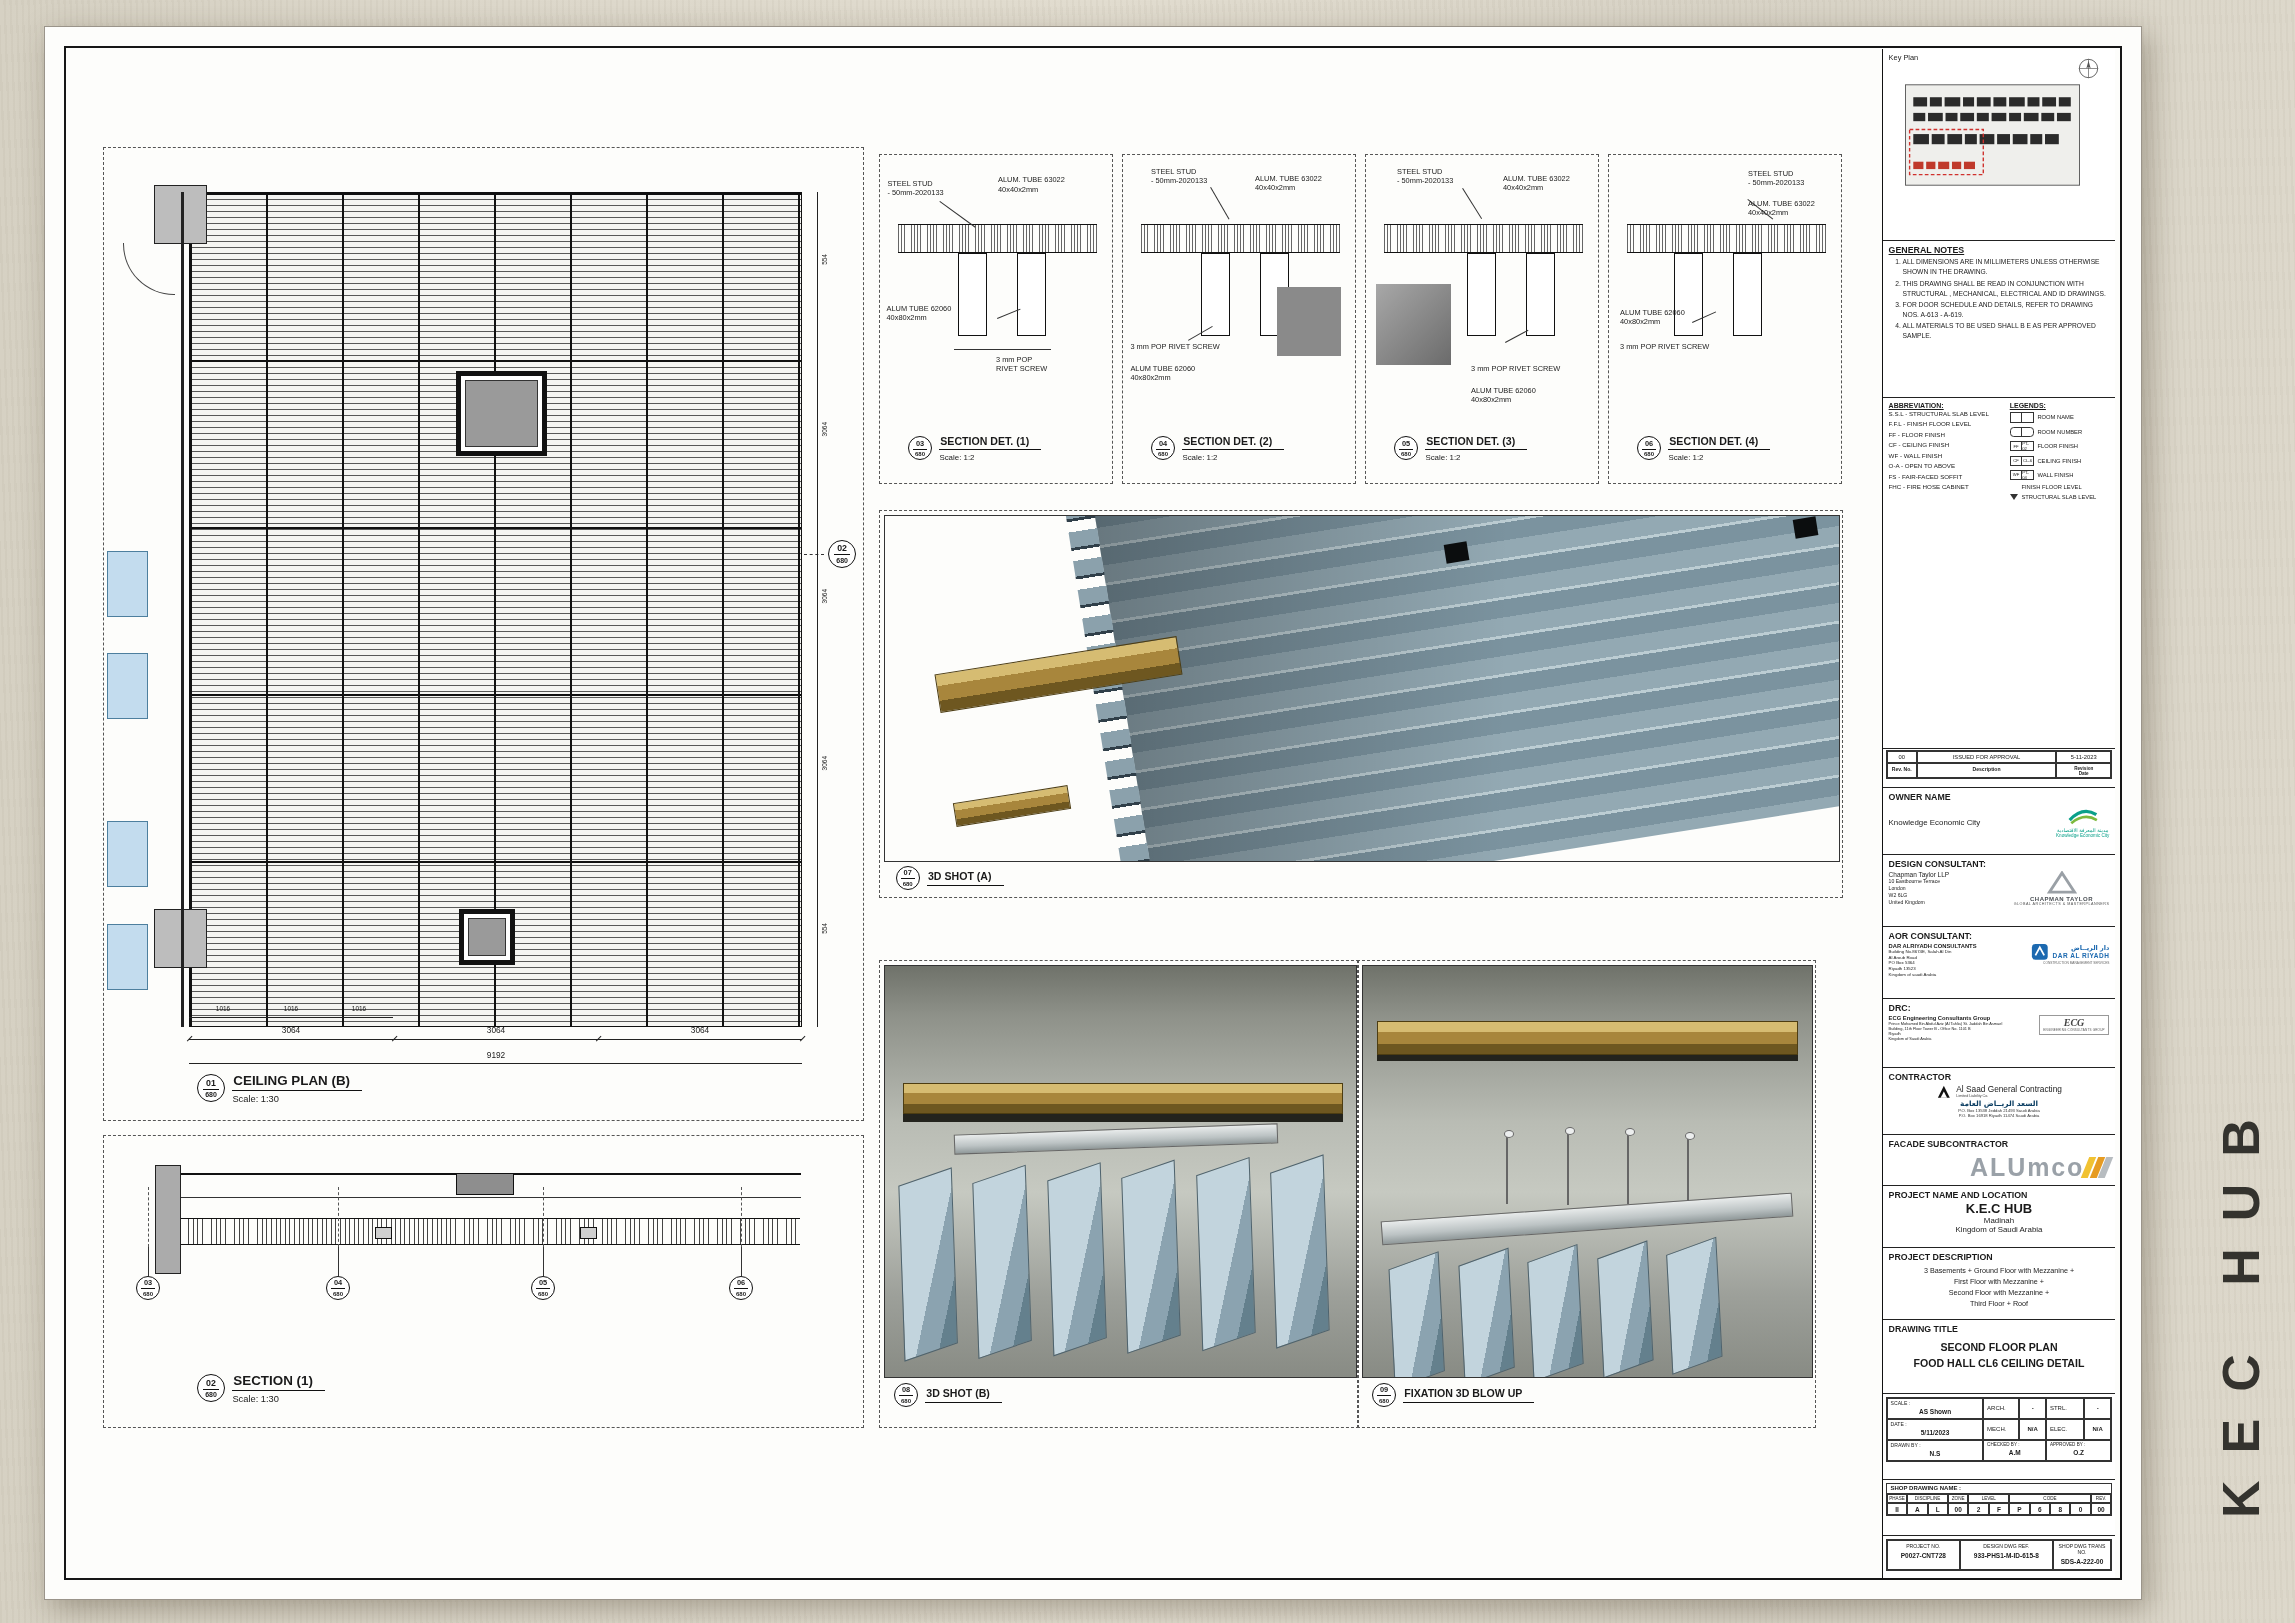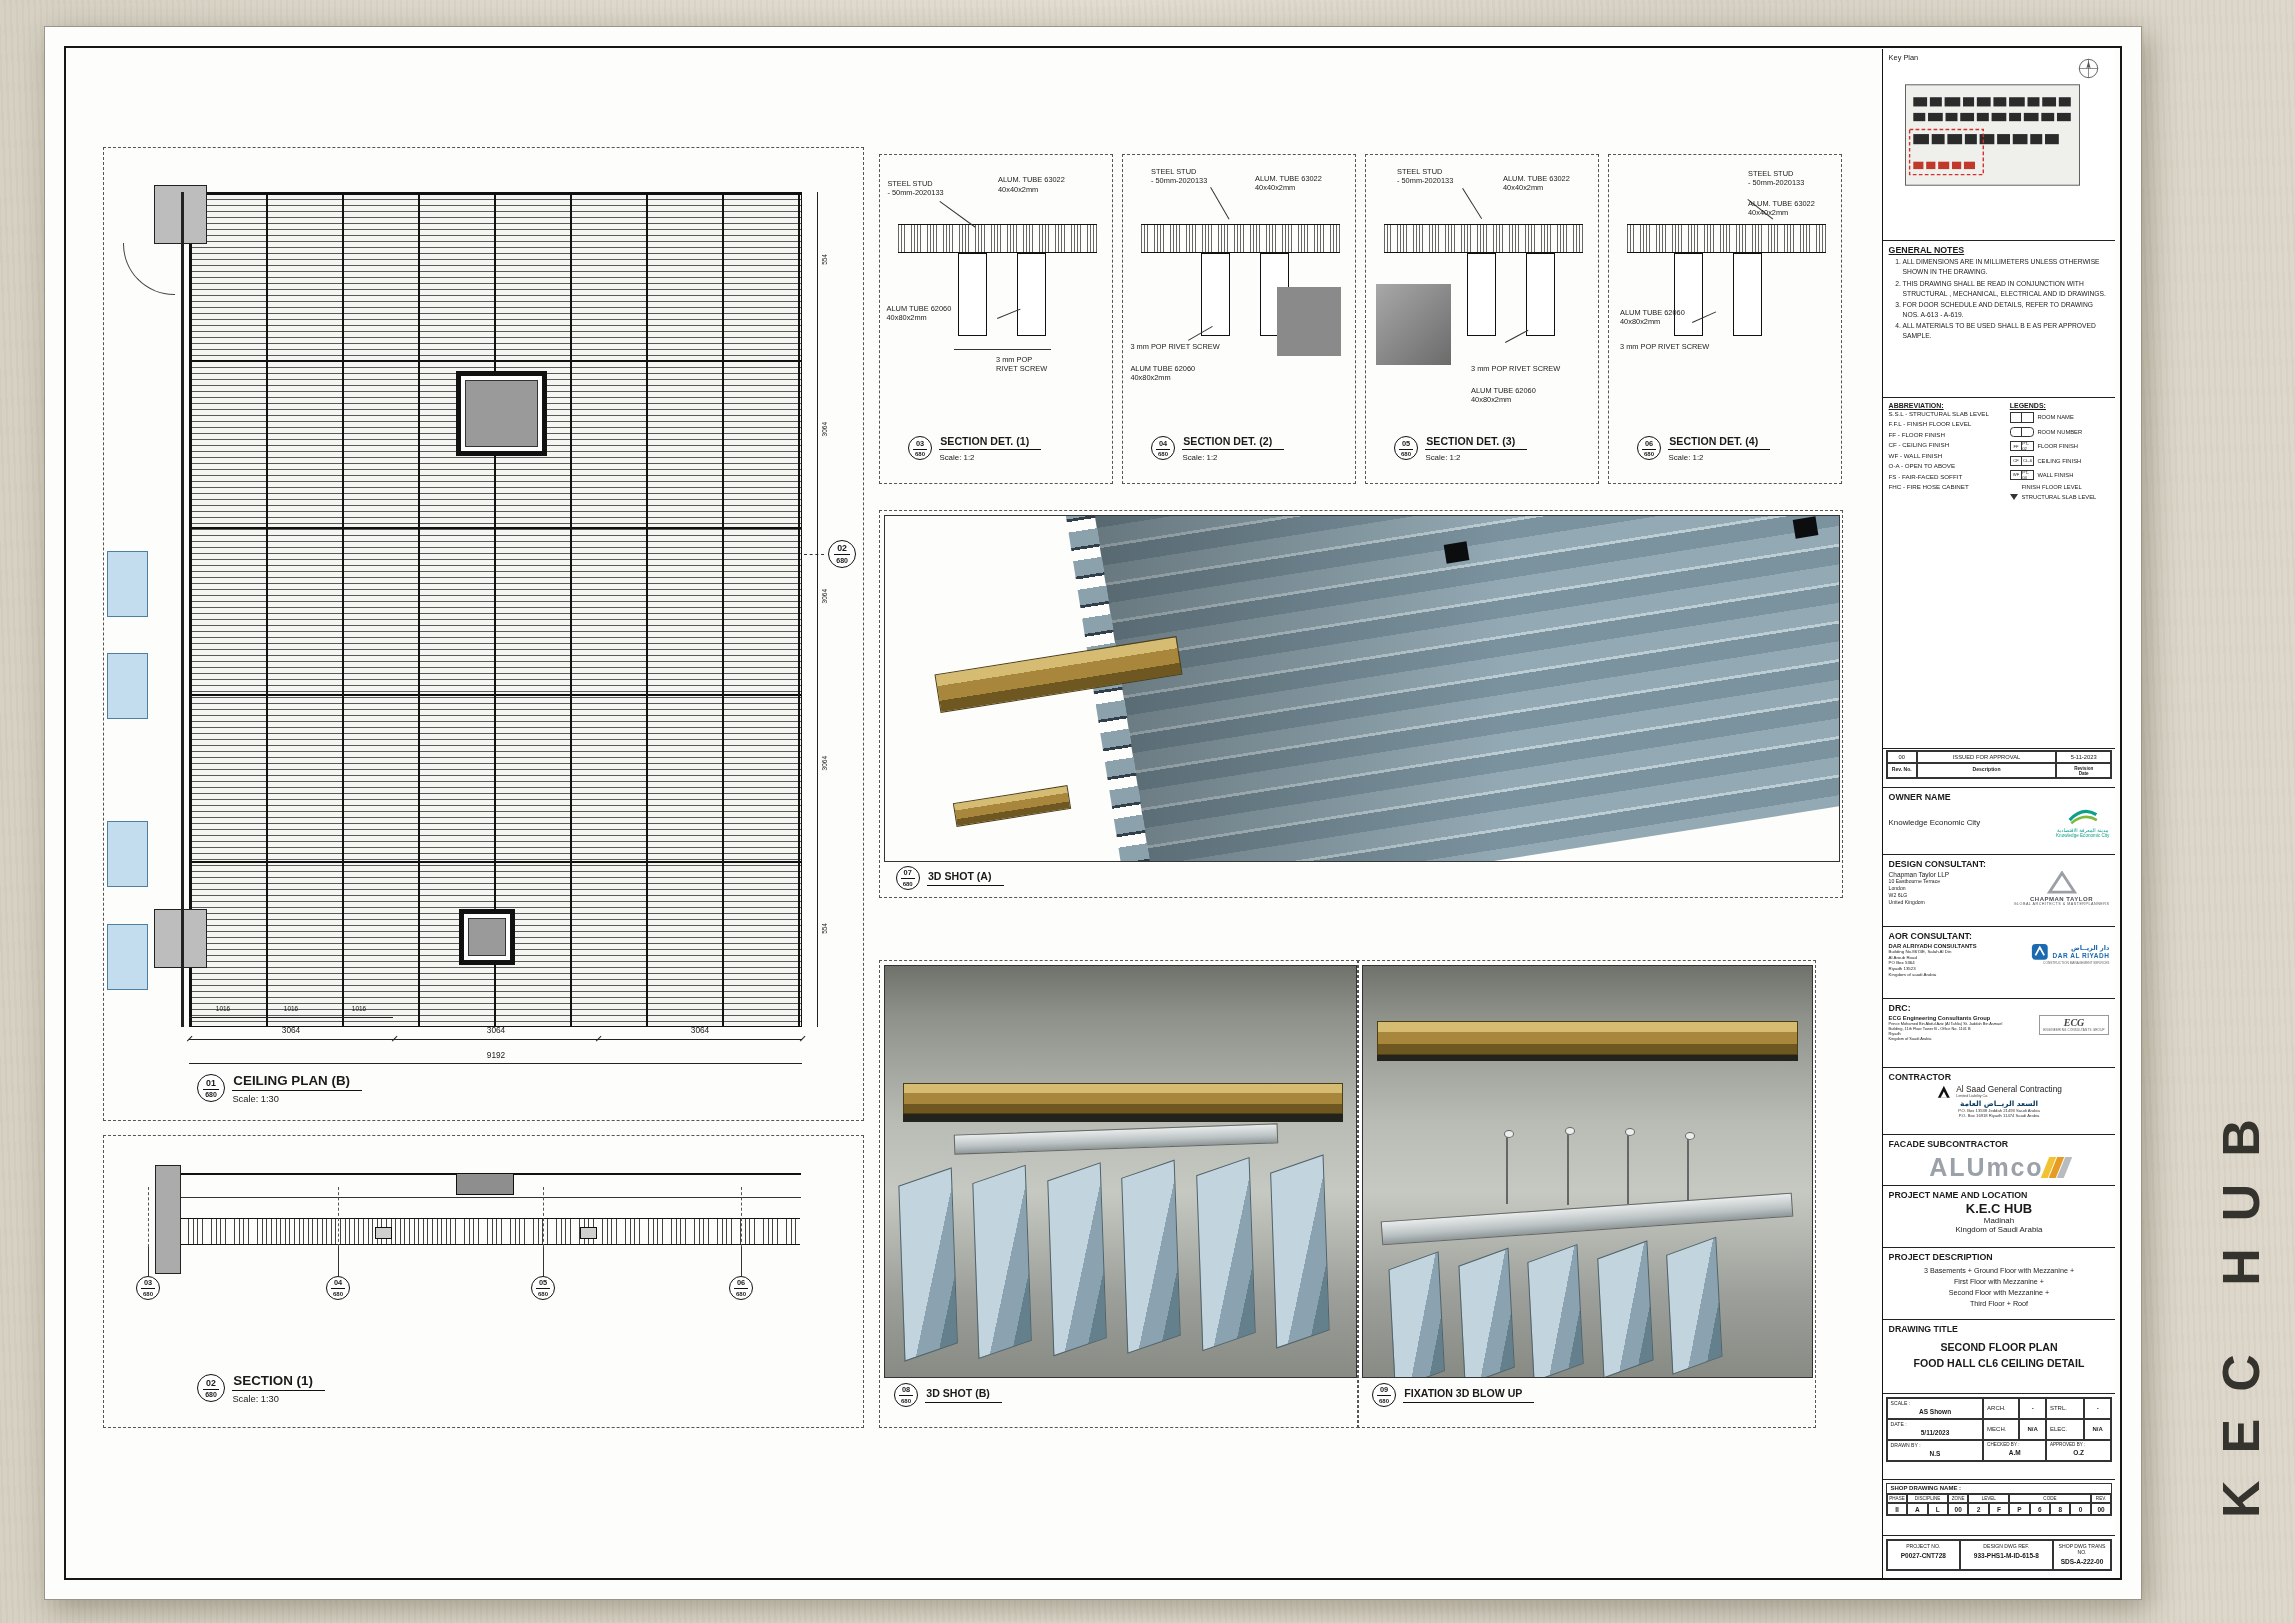--- a/index.html
+++ b/index.html
@@ -125,21 +125,21 @@
   .shop-grid .hv{font-size:4.6px;}
   .shop-grid .vv{font-size:6.5px;font-weight:bold;}
   .sp2{grid-column:span 2;} .sp4{grid-column:span 4;}
   .refs-grid{display:grid;grid-template-columns:73px 93px 1fr;border:0.7px solid #333;height:30px;}
   .refs-grid > div{border:0.2px solid #333;padding:1.9px 1.9px;text-align:center;}
   .refs-grid .lab{font-size:5.1px;} .refs-grid .val{font-size:6.5px;font-weight:bold;margin-top:3.7px;}
   .ar{font-family:"DejaVu Sans",sans-serif;}
   .sidetext{position:absolute;left:2211px;top:870px;height:648px;writing-mode:vertical-rl;transform:rotate(180deg);
     font-size:52px;font-weight:bold;letter-spacing:27px;color:#34332e;}
   .ct-tag{font-size:3.7px;letter-spacing:0.5px;color:#555;}
-  .alumco{display:flex;align-items:center;justify-content:center;gap:1px;margin-top:4.6px;}
+  .alumco{display:flex;align-items:center;justify-content:flex-end;gap:1px;margin-top:4.6px;}
   .alumco .word{font-size:25px;font-weight:bold;letter-spacing:1.9px;color:#9aa1a8;}
   .stripe{display:inline-block;width:7.4px;height:21px;transform:skewX(-22deg);}
 </style>
 </head>
 <body>
 
 <div class="canvas">
   <div class="sheet">
     <div class="frame"></div>
 

